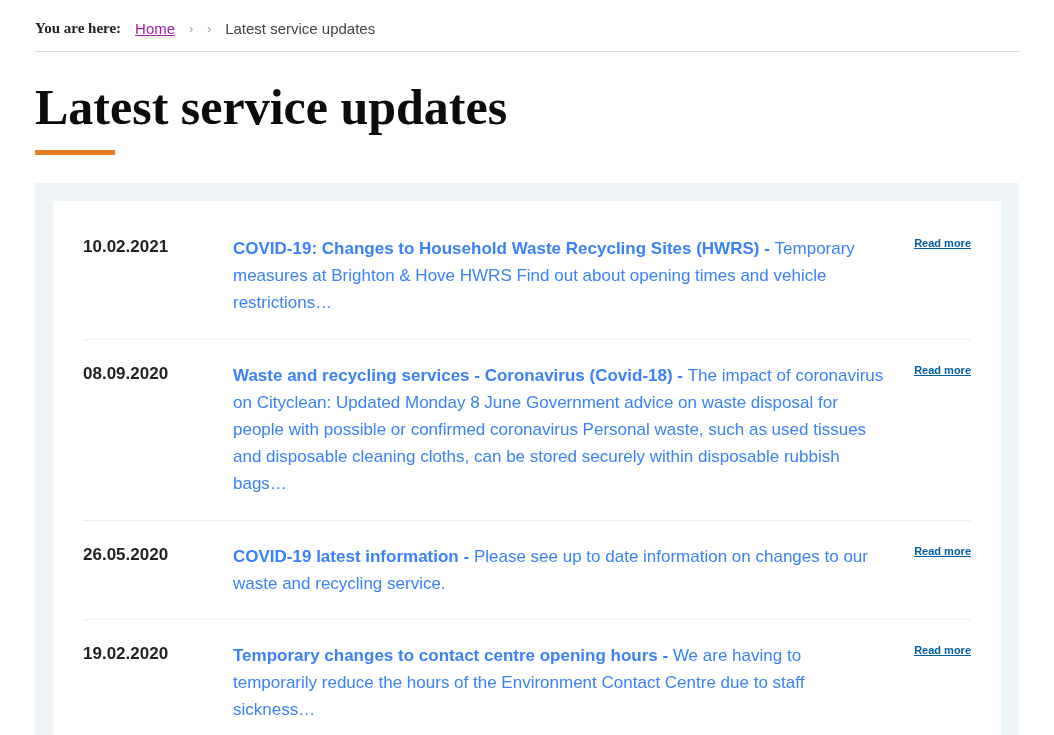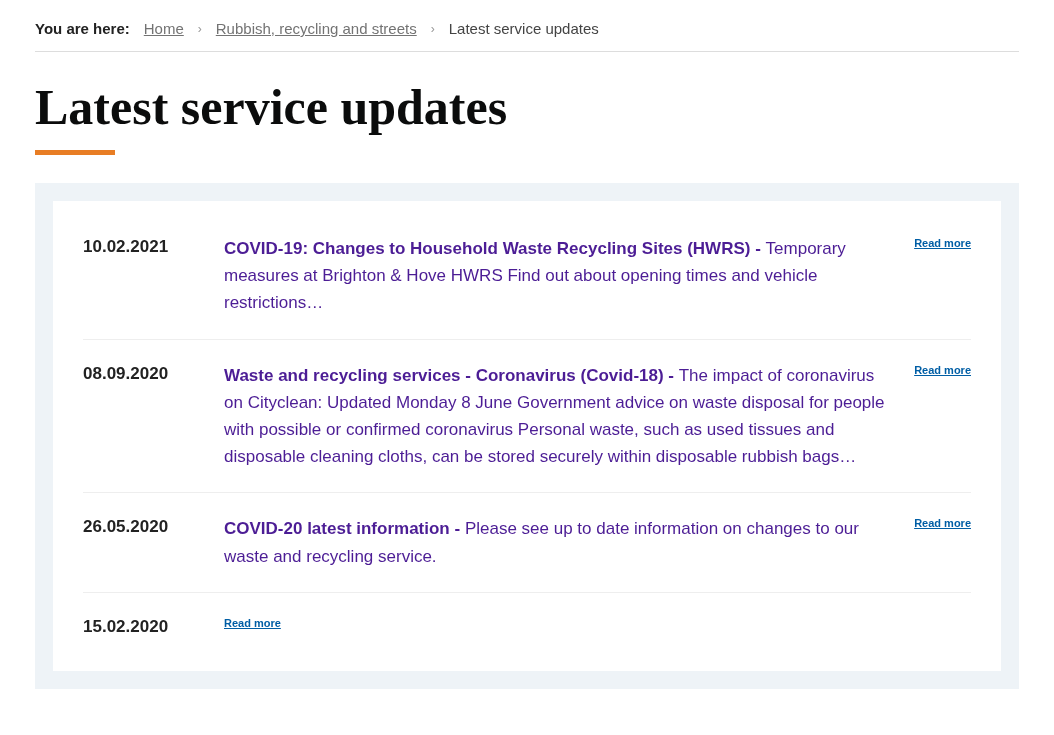--- a/index.html
+++ b/index.html
@@ -17,23 +17,24 @@
       display: flex;
       align-items: center;
       gap: 14px;
       padding-bottom: 14px;
       border-bottom: 1px solid #ddd;
       font-size: 15px;
     }
     .breadcrumb-label {
       font-weight: 700;
       color: #222;
+      font-family: Liberation Serif, serif;
     }
     .breadcrumb-link {
-      color: #737373;
+      color: #a21caf;
       text-decoration: underline;
       cursor: pointer;
     }
     .breadcrumb-current {
       color: #444;
     }
     .chevron {
       color: #999;
       font-size: 12px;
     }
@@ -57,37 +58,37 @@
     }
     .updates-inner {
       background: #fff;
       padding: 12px 30px;
     }
     .update-row {
       display: flex;
       align-items: flex-start;
       padding: 22px 0;
       border-bottom: 1px solid #eee;
-      gap: 11px;
+      gap: 20px;
     }
     .update-row:last-child {
       border-bottom: none;
     }
     .update-date {
       flex: 0 0 130px;
       font-weight: 700;
       font-size: 17px;
       color: #222;
       padding-top: 2px;
     }
     .update-body {
       flex: 1;
       font-size: 17px;
       line-height: 1.6;
-      color: #4c1d95;
+      color: #3b82f6;
       padding-right: 10px;
     }
     .update-title {
       font-weight: 700;
     }
     .update-link {
       flex: 0 0 auto;
       font-weight: 700;
       font-size: 11px;
       color: #005ea5;
@@ -97,21 +98,20 @@
       padding-top: 2px;
     }
   </style>
 </head>
 <body>
 
 <div class="breadcrumb-bar">
   <span class="breadcrumb-label">You are here:</span>
   <a class="breadcrumb-link">Home</a>
   <span class="chevron">›</span>
-  <a class="breadcrumb-link">Rubbish, recycling and streets</a>
   <span class="chevron">›</span>
   <span class="breadcrumb-current">Latest service updates</span>
 </div>
 
 <h1 class="page-title">Latest service updates</h1>
 <div class="title-underline"></div>
 
 <div class="updates-outer">
   <div class="updates-inner">
 
@@ -127,24 +127,27 @@
       <div class="update-date">08.09.2020</div>
       <div class="update-body">
         <span class="update-title">Waste and recycling services - Coronavirus (Covid-18) - </span><span>The impact of coronavirus on Cityclean: Updated Monday 8 June Government advice on waste disposal for people with possible or confirmed coronavirus Personal waste, such as used tissues and disposable cleaning cloths, can be stored securely within disposable rubbish bags…</span>
       </div>
       <a class="update-link">Read more</a>
     </div>
 
     <div class="update-row">
       <div class="update-date">26.05.2020</div>
       <div class="update-body">
-        <span class="update-title">COVID-20 latest information - </span><span>Please see up to date information on changes to our waste and recycling service.</span>
+        <span class="update-title">COVID-19 latest information - </span><span>Please see up to date information on changes to our waste and recycling service.</span>
       </div>
       <a class="update-link">Read more</a>
     </div>
 
     <div class="update-row">
-      <div class="update-date">15.02.2020</div>
+      <div class="update-date">19.02.2020</div>
+      <div class="update-body">
+        <span class="update-title">Temporary changes to contact centre opening hours - </span><span>We are having to temporarily reduce the hours of the Environment Contact Centre due to staff sickness…</span>
+      </div>
       <a class="update-link">Read more</a>
     </div>
 
   </div>
 </div>
 
 </body></html>

